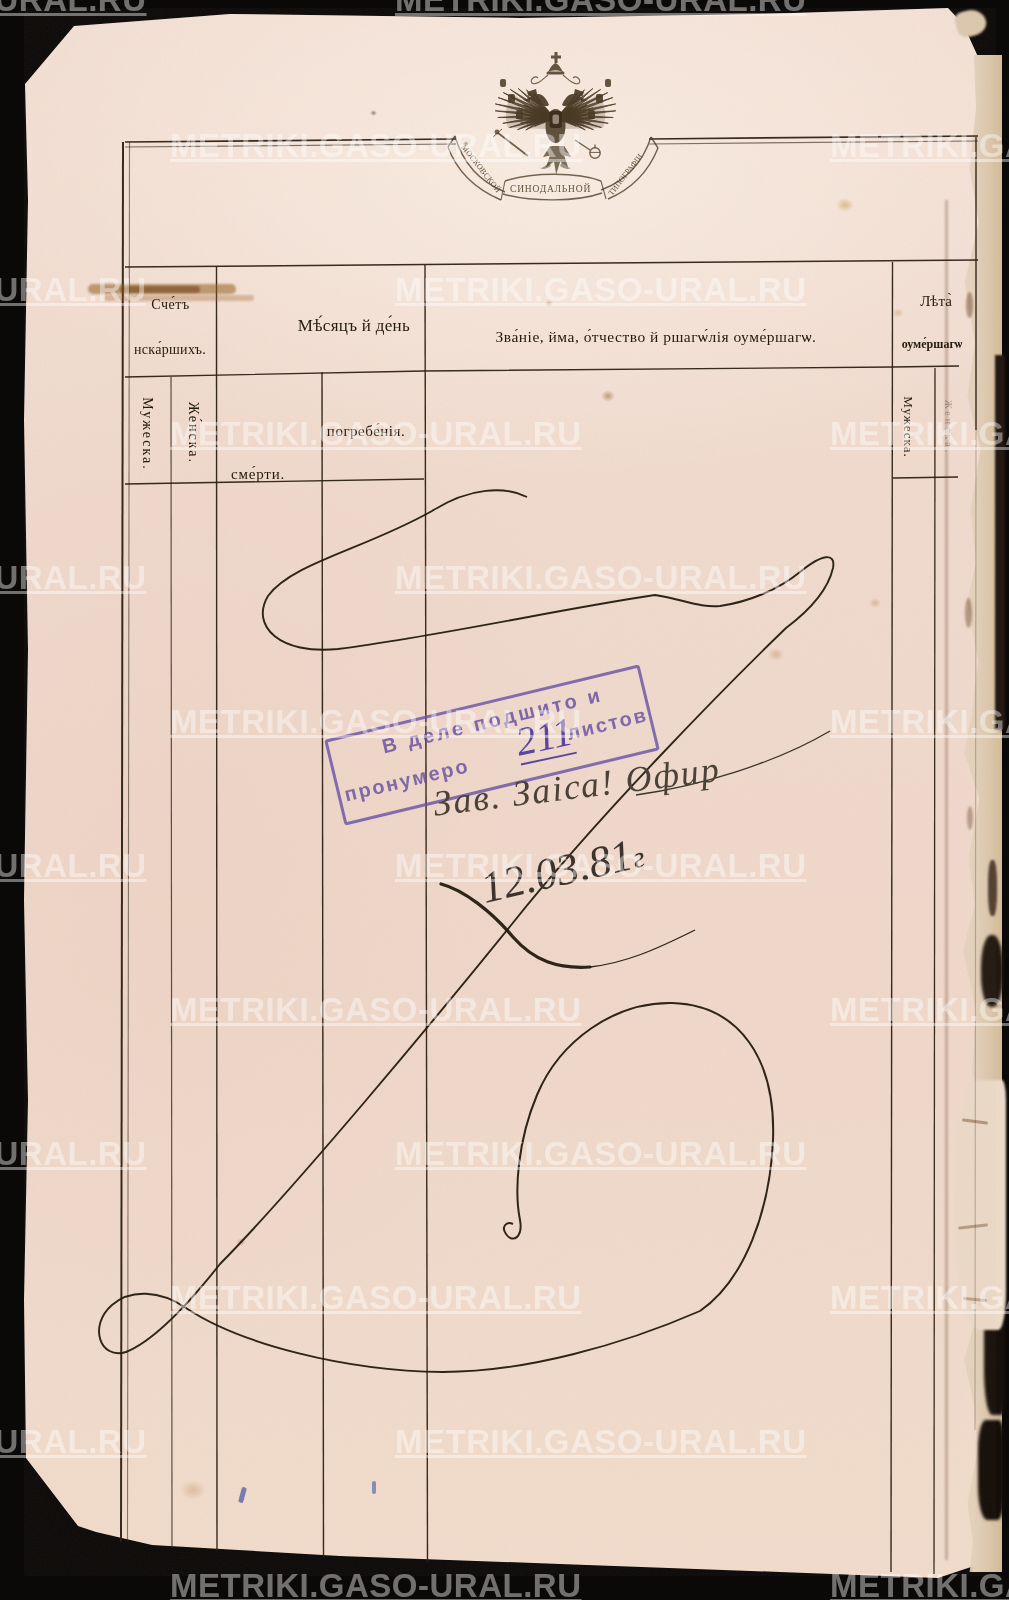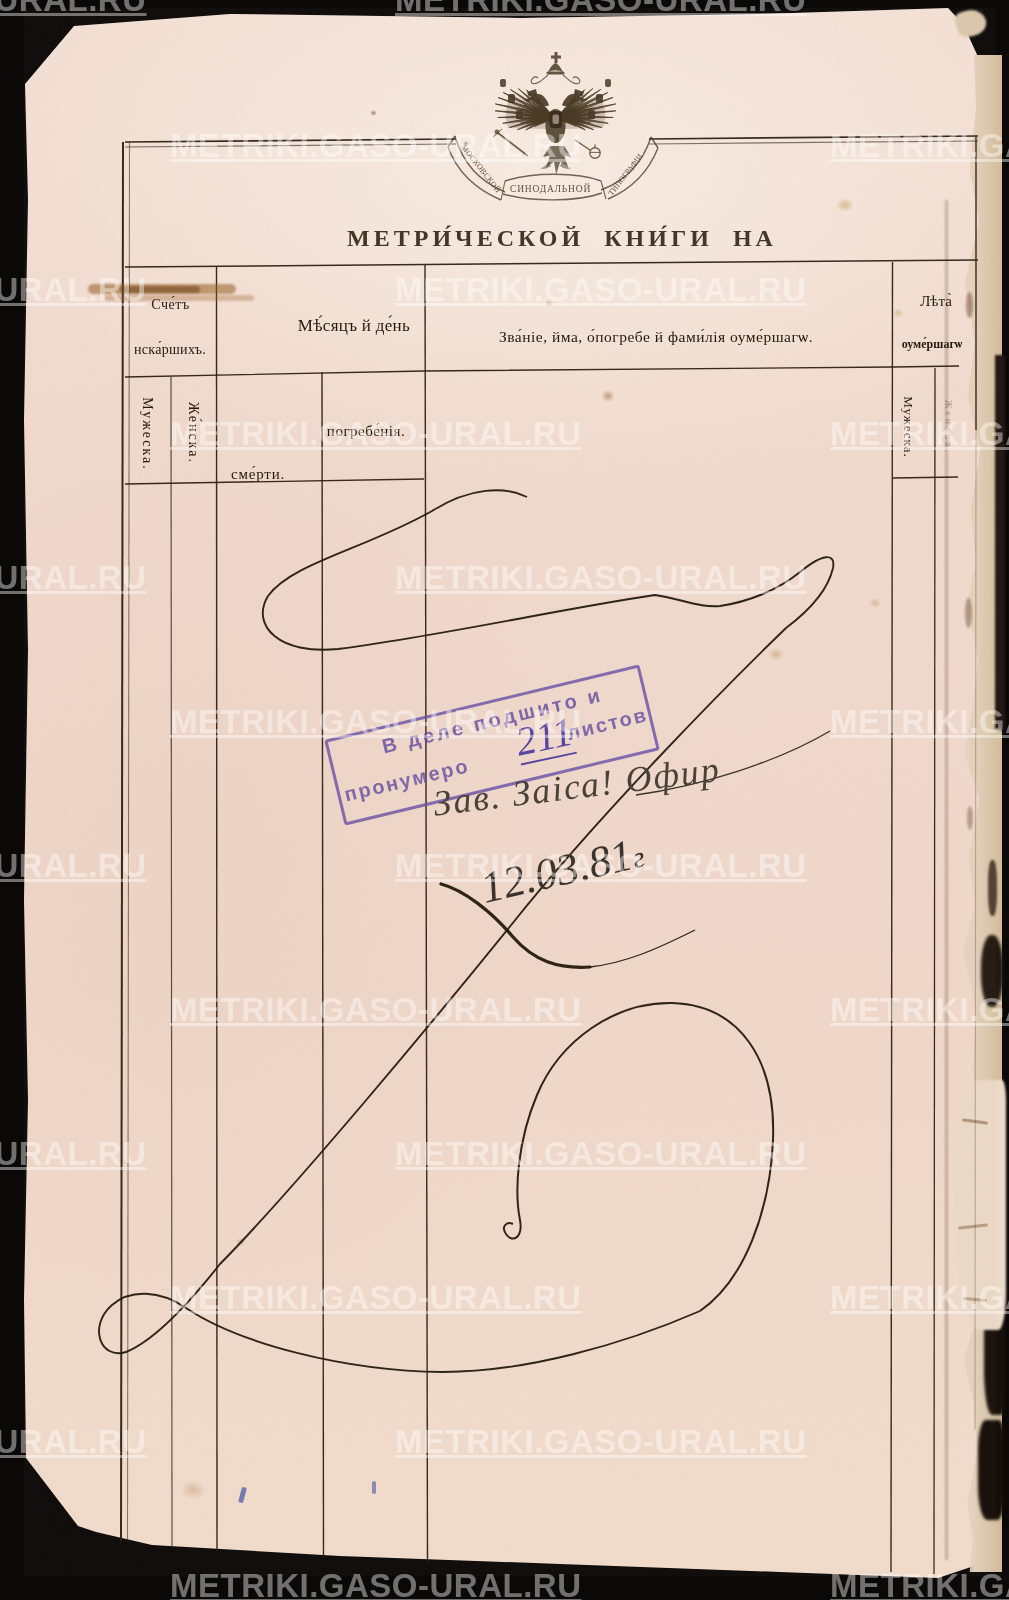--- a/index.html
+++ b/index.html
@@ -248,28 +248,27 @@
     </g>
     <g fill="#43351f" fill-opacity="0.85" font-family="Liberation Serif" font-size="8">
       <text transform="translate(461,147) rotate(52)" letter-spacing="0.2">МОСКОВСКОЙ</text>
       <text x="510" y="192" font-size="9.5" letter-spacing="0.8">СИНОДАЛЬНОЙ</text>
       <text transform="translate(612,196) rotate(-52)" letter-spacing="0">ТИПОГРАФІИ</text>
     </g>
 
     <path d="M636,795 C700,786 776,763 830,731" stroke="#3a332b" fill="none" stroke-width="1.4"></path>
   </svg>
 
-  <div class="hdr" style="left:562px;top:225px;transform:translateX(-50%);font-size:24px;font-weight:bold;letter-spacing:4px;white-space:nowrap;color:#362a1c;opacity:0.93;">МЕТРИ́ЧЕСКОЙ &nbsp;КНИ́ГИ &nbsp;НА</div>
 
   <div class="hdr" style="left:128px;top:297px;width:85px;font-size:14px;letter-spacing:0.5px;">Сче́тъ</div>
   <div class="hdr" style="left:122px;top:342px;width:96px;font-size:14px;letter-spacing:0.3px;">нска́ршихъ.</div>
 
   <div class="hdr" style="left:230px;top:316px;width:180px;font-size:17px;letter-spacing:0.3px;text-align:right;">Мѣ́сяцъ й де́нь</div>
 
-  <div class="hdr" style="left:445px;top:328px;width:422px;font-size:15.5px;letter-spacing:0.5px;">Зва́ніе, йма, о́погребе й фами́лія оуме́ршагѡ.</div>
+  <div class="hdr" style="left:445px;top:328px;width:422px;font-size:15.5px;letter-spacing:0.5px;">Зва́ніе, йма, о́тчество й ршагѡ́лія оуме́ршагѡ.</div>
 
   <div class="hdr" style="left:896px;top:293px;width:80px;font-size:15px;">Лѣта̀</div>
   <div class="hdr" style="left:896px;top:337px;width:72px;font-size:12px;font-weight:bold;">оуме́ршагѡ</div>
 
   <div class="hdr" style="left:206px;top:423px;width:104px;font-size:15px;letter-spacing:0.8px;margin-top:43px;">сме́рти.</div>
 
   <div class="hdr" style="left:322px;top:423px;width:88px;font-size:15px;letter-spacing:0.5px;">погребе́нія.</div>
 
   <div class="hdr vert" style="left:103px;top:426px;width:88px;font-size:14px;letter-spacing:2px;">Мужеска.</div>
 

